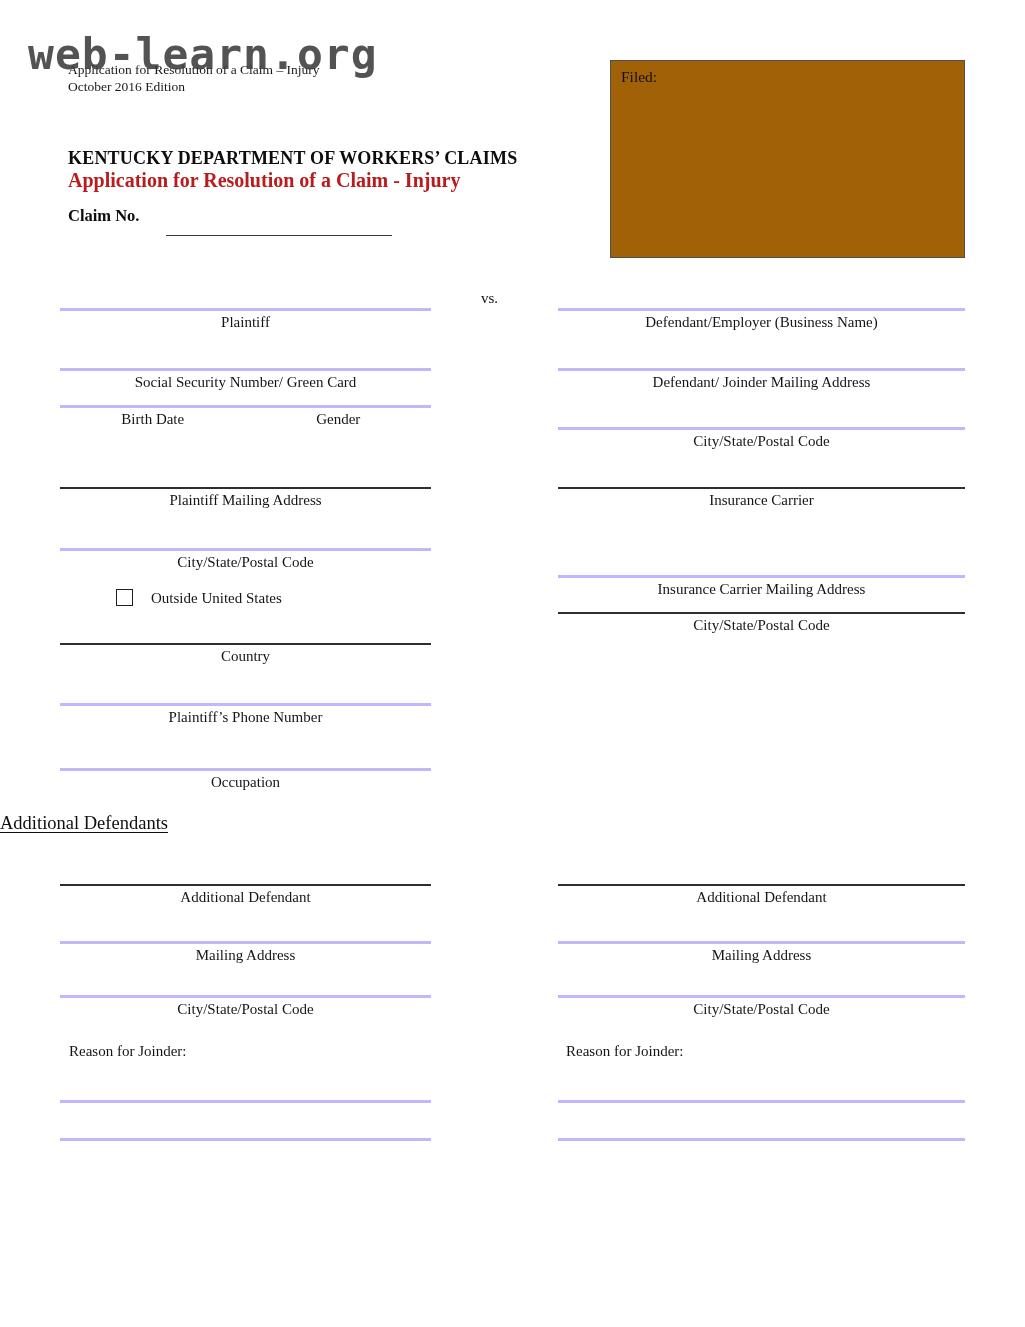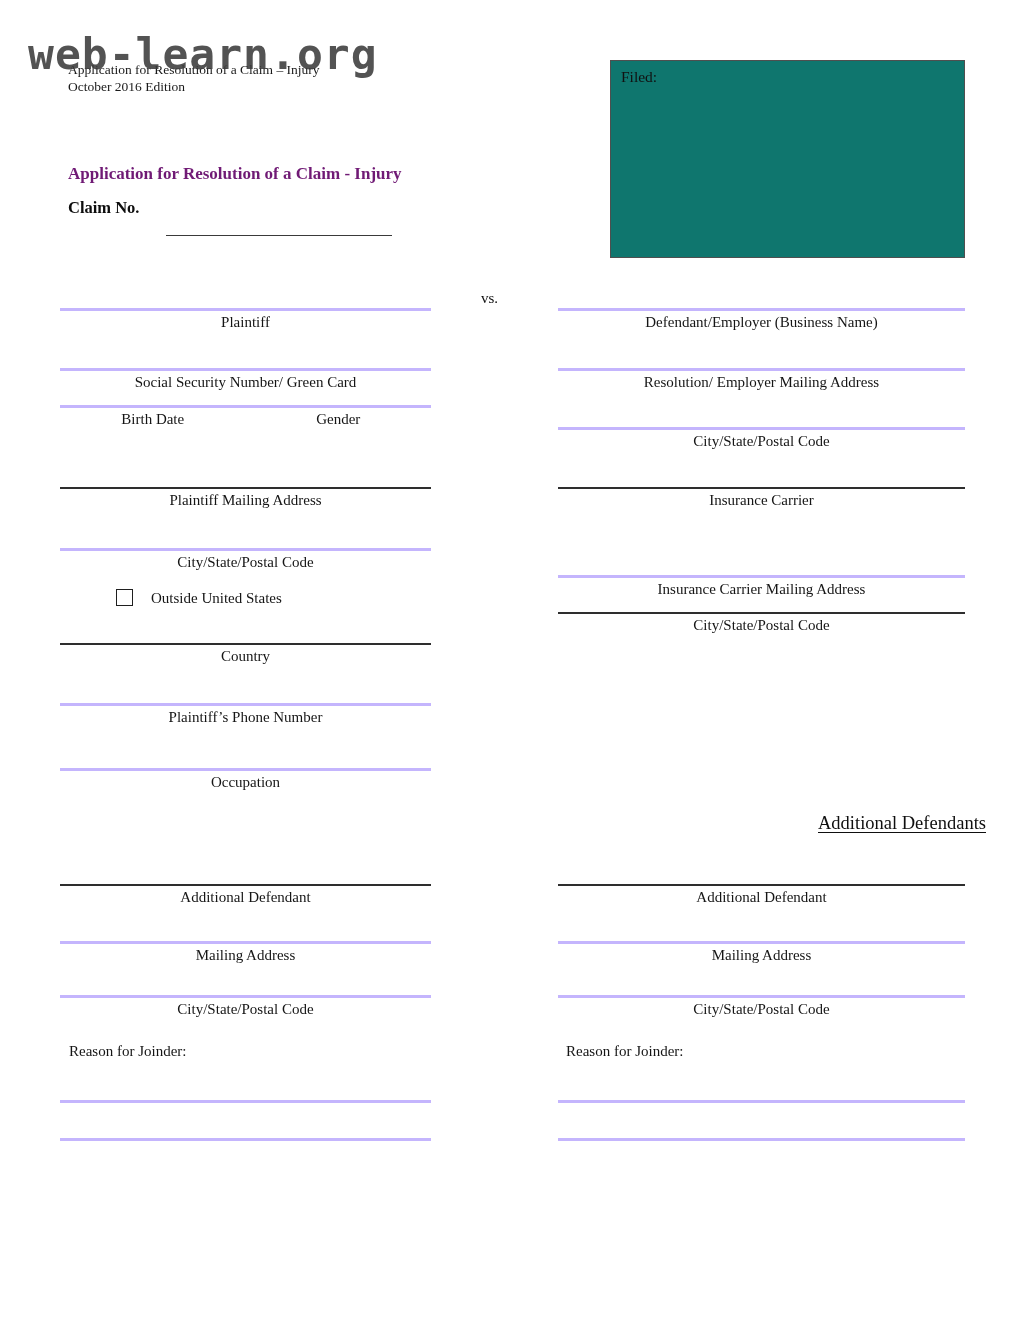--- a/index.html
+++ b/index.html
@@ -10,65 +10,66 @@
     position:absolute; left:28px; top:33px;
     font-family:"DejaVu Sans Mono","Liberation Mono",monospace;
     font-size:43px; font-weight:bold; color:#3c3c3c; opacity:.88;
     letter-spacing:1px; white-space:nowrap; z-index:5; line-height:1;
   }
 
   .edition-header { position:absolute; left:68px; top:61px; z-index:1;
     font-size:13.5px; line-height:17px; color:#1a1a1a; }
 
   .filed-box { position:absolute; left:610px; top:60px; width:355px; height:198px;
-    border:1px solid #4f4f4f; background:#0f766e; }
+    border:1px solid #4f4f4f; background:#a16207; }
   .filed-box .filed-label { font-size:15.5px; padding:7px 0 0 10px; color:#111; }
 
   .title-block { position:absolute; left:68px; top:148px; }
   .title-dept { font-size:18px; font-weight:bold; letter-spacing:.2px; color:#0d0d0d; }
-  .title-form { font-size:17px; font-weight:bold; margin-top:16px; color:#701a75; }
+  .title-form { font-size:20px; font-weight:bold; color:#b91c1c; }
   .title-claim { font-size:16.5px; font-weight:bold; margin-top:14px; color:#0d0d0d; }
   .claim-underline { position:absolute; left:166px; top:222px; width:226px; height:14px;
     border-bottom:1px solid #3a3a3a; }
 
   .vs { position:absolute; left:481px; top:290px; font-size:15px; color:#111; }
 
   .field { position:absolute; border-top:3px solid #c4b5fd; text-align:center;
     padding-top:3px; font-size:15px; color:#151515; }
   .field.thick { border-top-width:2px; border-top-color:#2e2e2e; }
   .col-l { left:60px;  width:371px; }
   .col-r { left:558px; width:407px; }
   .field.split { display:flex; }
   .field.split span { flex:1 1 50%; text-align:center; }
 
   .checkbox-row { position:absolute; left:116px; top:589px; display:flex; align-items:flex-start; }
   .checkbox { width:17px; height:17px; border:1.6px solid #1f1f1f; background:#fff; }
   .checkbox-label { font-size:15px; color:#151515; margin-left:18px; margin-top:1px; }
 
-  .section-title { position:absolute; left:0; top:813px; width:986px; text-align:right;
+  .section-title { position:absolute; left:0; top:813px; width:986px; text-align:left;
     font-size:18.5px; color:#0f0f0f; }
   .section-title span { text-decoration:underline; text-underline-offset:3px; }
 
   .inline-label { position:absolute; font-size:15px; color:#151515; }
 </style>
 </head>
 <body>
 
 <div class="watermark">web-learn.org</div>
 
 <div class="edition-header">
   <div>Application for Resolution of a Claim – Injury</div>
   <div>October 2016 Edition</div>
 </div>
 
 <div class="filed-box">
   <div class="filed-label">Filed:</div>
 </div>
 
 <div class="title-block">
+  <div class="title-dept">KENTUCKY DEPARTMENT OF WORKERS’ CLAIMS</div>
   <div class="title-form">Application for Resolution of a Claim - Injury</div>
   <div class="title-claim">Claim No.</div>
 </div>
 <div class="claim-underline"><span></span></div>
 
 <div class="vs">vs.</div>
 
 <div class="field col-l" style="top:308px">
   <div>Plaintiff</div>
 </div>
@@ -98,21 +99,21 @@
   <div>Plaintiff’s Phone Number</div>
 </div>
 <div class="field col-l" style="top:768px">
   <div>Occupation</div>
 </div>
 
 <div class="field col-r" style="top:308px">
   <div>Defendant/Employer (Business Name)</div>
 </div>
 <div class="field col-r" style="top:368px">
-  <div>Resolution/ Employer Mailing Address</div>
+  <div>Defendant/ Joinder Mailing Address</div>
 </div>
 <div class="field col-r" style="top:427px">
   <div>City/State/Postal Code</div>
 </div>
 <div class="field col-r thick" style="top:487px">
   <div>Insurance Carrier</div>
 </div>
 <div class="field col-r" style="top:575px">
   <div>Insurance Carrier Mailing Address</div>
 </div>

